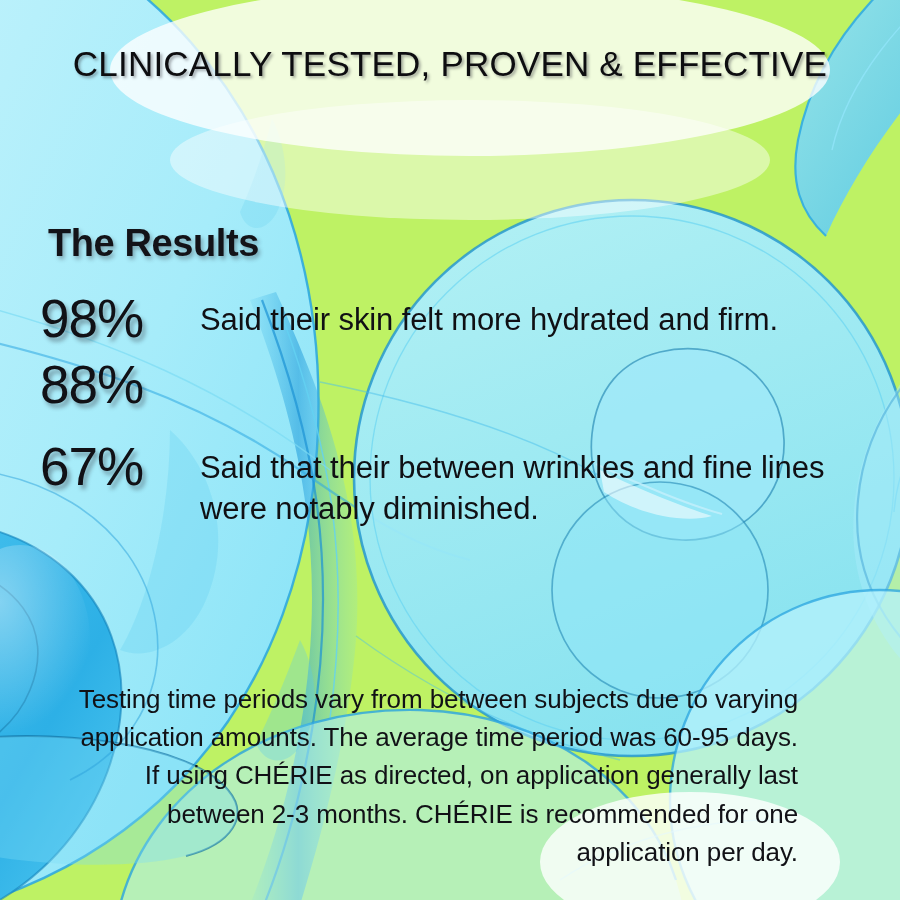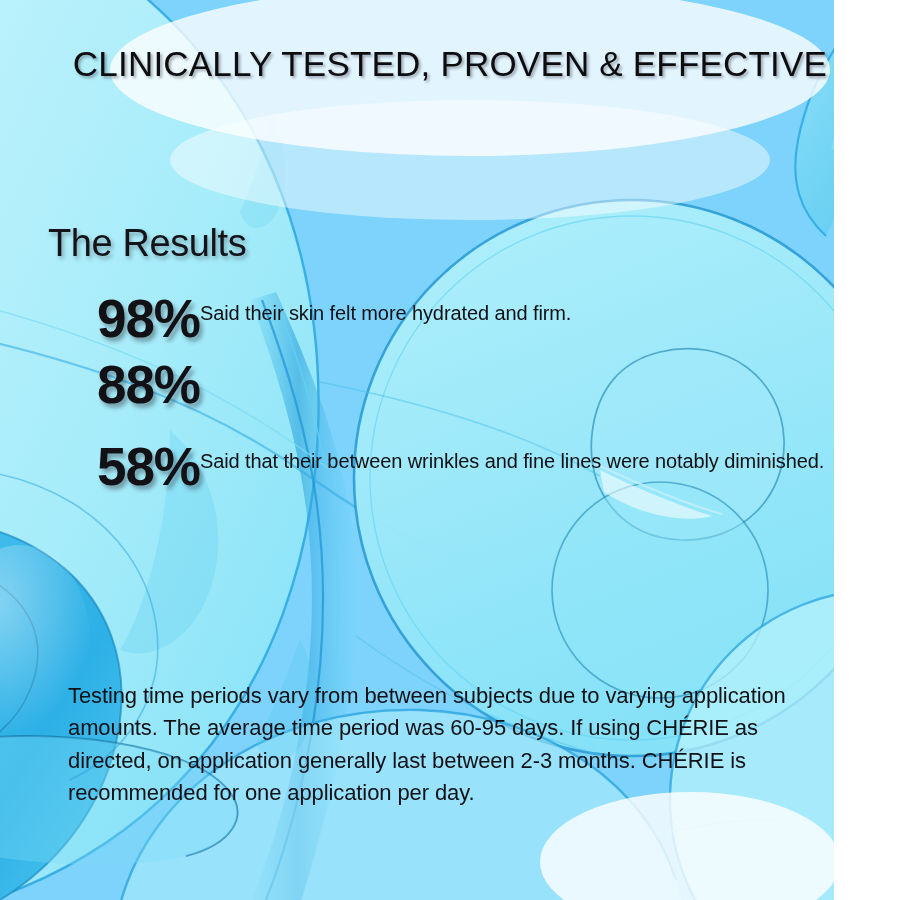--- a/index.html
+++ b/index.html
@@ -6,24 +6,24 @@
     margin: 0;
     padding: 0;
     background: #ffffff;
   }
   body {
     font-family: "Liberation Sans", sans-serif;
   }
 
   .canvas {
     position: relative;
-    width: 834px;
+    width: 900px;
     height: 900px;
     overflow: hidden;
-    background: #7dd3fc;
+    background: #bef264;
   }
 
   
   .bg-art {
     position: absolute;
     inset: 0;
     width: 900px;
     height: 900px;
     z-index: 0;
     pointer-events: none;
@@ -50,21 +50,21 @@
     text-shadow: 2px 2px 3px rgba(40,40,50,0.40);
     white-space: nowrap;
   }
 
   .results-title {
     position: absolute;
     top: 222px;
     left: 48px;
     font-family: "Liberation Sans", sans-serif;
     font-size: 38px;
-    font-weight: 400;
+    font-weight: 700;
     letter-spacing: -0.4px;
     color: #131318;
     text-shadow: 2px 3px 4px rgba(40,40,50,0.38);
   }
 
   .stats {
     position: absolute;
     top: 292px;
     left: 40px;
     width: 820px;
@@ -77,50 +77,50 @@
     margin-bottom: 10px;
   }
   .stat-row.r1 { margin-bottom: 12px; }
   .stat-row.r2 { margin-bottom: 28px; }
 
   .stat-pct {
     flex: 0 0 auto;
     width: 160px;
     font-family: "Liberation Sans", sans-serif;
     font-size: 53px;
-    font-weight: 700;
+    font-weight: 400;
     line-height: 1.02;
     letter-spacing: -1px;
     color: #111116;
     text-shadow: 3px 4px 4px rgba(35,35,45,0.40);
-    text-align: right;
   }
 
   .stat-text {
     flex: 1 1 auto;
     font-family: "Liberation Sans", sans-serif;
-    font-size: 20px;
+    font-size: 31px;
     font-weight: 400;
     line-height: 1.32;
     letter-spacing: -0.1px;
     color: #101014;
     padding-top: 8px;
   }
 
   .disclaimer {
     position: absolute;
     top: 680px;
     left: 68px;
     width: 730px;
     font-family: "Liberation Sans", sans-serif;
-    font-size: 22px;
+    font-size: 26px;
     font-weight: 400;
     line-height: 1.47;
     letter-spacing: -0.1px;
     color: #111116;
+    text-align: right;
   }
 </style>
 </head>
 <body>
 
 <div class="canvas">
 
   <svg class="bg-art" viewBox="0 0 900 900" xmlns="http://www.w3.org/2000/svg">
     <defs>
       <linearGradient id="gPaleA" x1="0" y1="0" x2="1" y2="1">
@@ -236,21 +236,21 @@
       <div class="stat-row r1">
         <div class="stat-pct">98%</div>
         <div class="stat-text">Said their skin felt more hydrated and firm.</div>
       </div>
 
       <div class="stat-row r2">
         <div class="stat-pct">88%</div>
       </div>
 
       <div class="stat-row r3">
-        <div class="stat-pct">58%</div>
+        <div class="stat-pct">67%</div>
         <div class="stat-text">Said that their between wrinkles and fine lines were notably diminished.</div>
       </div>
 
     </div>
 
     <div class="disclaimer">Testing time periods vary from between subjects due to varying application amounts.  The average time period was 60-95 days.  If using CHÉRIE as directed, on application generally last between 2-3 months.  CHÉRIE is recommended for one application per day.</div>
 
   </div>
 </div>
 

